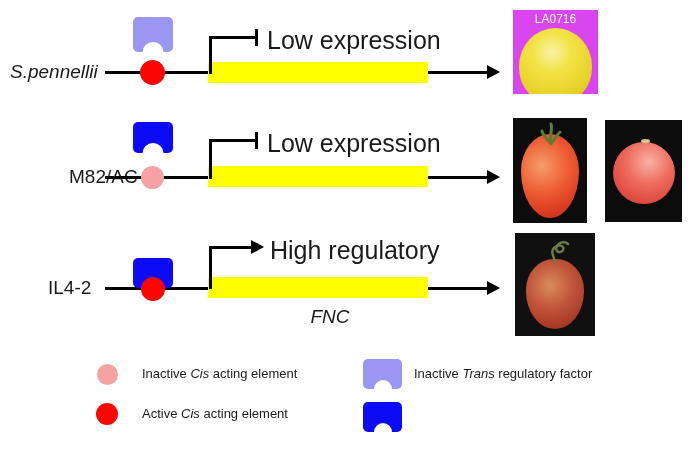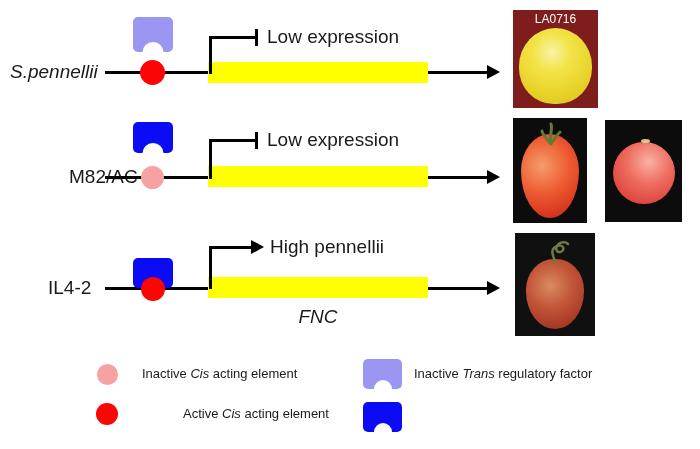--- a/index.html
+++ b/index.html
@@ -19,22 +19,22 @@
   .purple{background:#9a96f2;}
   .blue{background:#0b0bf5;}
   .notch{position:absolute;left:50%;bottom:-11px;width:21px;height:21px;border-radius:50%;
          background:#fff;transform:translateX(-50%);}
   .notch.sm{width:18px;height:18px;bottom:-9px;}
   .arrowhead{position:absolute;width:0;height:0;border-style:solid;
              border-width:7.5px 0 7.5px 13px;border-color:transparent transparent transparent #000;}
   
   .rlabel{position:absolute;font-size:19px;white-space:nowrap;}
   .italic{font-style:italic;}
-  .expr{position:absolute;font-size:19px;white-space:nowrap;text-align:right;}
-  .gene-label{position:absolute;left:208px;top:306px;width:220px;text-align:center;
+  .expr{position:absolute;font-size:25px;white-space:nowrap;text-align:right;}
+  .gene-label{position:absolute;left:220px;top:306px;width:220px;text-align:center;
               font-size:19px;font-style:italic;}
   .legend-text{position:absolute;font-size:13px;white-space:nowrap;text-align:right;}
   
   .r1-line{left:105px;top:71px;width:106px;}
   .r1-riser{left:209px;top:36px;height:38px;}
   .r1-arm{left:209px;top:36px;width:47px;}
   .r1-tbar{left:255px;top:29px;}
   .r1-expr{left:267px;top:26px;}
   .r1-sq{left:133px;top:17px;width:40px;height:35px;}
   .r1-circ{left:140px;top:60px;width:25px;height:25px;}
@@ -59,21 +59,21 @@
   .r3-sq{left:133px;top:258px;width:40px;height:30px;z-index:2;}
   .r3-circ{left:141px;top:277px;width:24px;height:24px;z-index:4;}
   .r3-gene{top:277px;left:208px;}
   .r3-aline{left:428px;top:287px;width:61px;}
   .r3-ah{left:487px;top:281px;}
   .lbl1{left:10px;top:61px;}
   .lbl2{left:25px;top:166px;margin-left:44px;}
   .lbl3{left:48px;top:277px;}
   
   .photo{position:absolute;overflow:hidden;}
-  .p1{left:513px;top:10px;width:85px;height:98px;background:#7f1d1d;}
+  .p1{left:513px;top:10px;width:85px;height:84px;background:#d946ef;}
   .p2a{left:513px;top:118px;width:74px;height:105px;background:#0c0c0c;}
   .p2b{left:605px;top:120px;width:77px;height:102px;background:#0c0c0c;}
   .p3{left:515px;top:233px;width:80px;height:103px;background:#101010;}
   .photo-label{position:absolute;left:0;top:2px;width:100%;text-align:center;
                color:#fff;font-size:12px;z-index:2;}
   .fruit{position:absolute;}
   .fruit-y{left:6px;top:18px;width:73px;height:76px;border-radius:50% 50% 47% 47%;
     background:radial-gradient(circle at 45% 32%,#f9f2a6 0%,#f2e345 30%,#e6d026 70%,#d5bd1e 100%);}
   .fruit-a{left:8px;top:16px;width:58px;height:84px;
     border-radius:50% 50% 50% 50% / 44% 44% 56% 56%;
@@ -83,21 +83,21 @@
   .scar{position:absolute;left:36px;top:19px;width:9px;height:4px;border-radius:50%;
     background:#d9c78a;}
   .fruit-c{left:11px;top:26px;width:58px;height:70px;
     border-radius:50% 50% 52% 52% / 46% 46% 56% 56%;
     background:radial-gradient(circle at 42% 38%,#d88c5e 0%,#c2563a 40%,#a83a26 75%,#8c2c1c 100%);}
   .stem-svg{position:absolute;z-index:2;}
   
   .lg-c1{left:97px;top:364px;width:21px;height:21px;}
   .lg-c2{left:96px;top:403px;width:22px;height:22px;}
   .lg-t1{left:142px;top:366px;}
-  .lg-t2{left:142px;top:406px;margin-left:41px;}
+  .lg-t2{left:142px;top:406px;}
   .lg-s1{left:363px;top:359px;width:39px;height:30px;}
   .lg-s2{left:363px;top:402px;width:39px;height:30px;}
   .lg-t3{left:414px;top:366px;}
   .lg-t4{left:412px;top:408px;}
 </style>
 </head>
 <body>
 
 <div class="canvas">
 
@@ -141,21 +141,21 @@
   <div class="photo p2b">
     <div class="fruit fruit-b"></div>
     <div class="scar"></div>
   </div>
 
   <span class="rlabel lbl3">IL4-2</span>
   <div class="hline r3-line"></div>
   <div class="vline r3-riser"></div>
   <div class="hline r3-arm"></div>
   <div class="arrowhead r3-ah-up"></div>
-  <span class="expr r3-expr">High pennellii</span>
+  <span class="expr r3-expr">High regulatory</span>
   <div class="tsq blue r3-sq"></div>
   <div class="circle red r3-circ"></div>
   <div class="gene r3-gene"></div>
   <span class="gene-label">FNC</span>
   <div class="hline r3-aline"></div>
   <div class="arrowhead r3-ah"></div>
   <div class="photo p3">
     <svg class="stem-svg" style="left:26px;top:6px" width="34" height="26">
       <path d="M14 24 C13 16 9 13 13 9 C17 5 24 6 22 11 C20 15 13 13 16 7 C18 3 24 2 27 5" stroke="#6d7c40" fill="none" stroke-width="2.5" stroke-linecap="round"></path>
     </svg>

